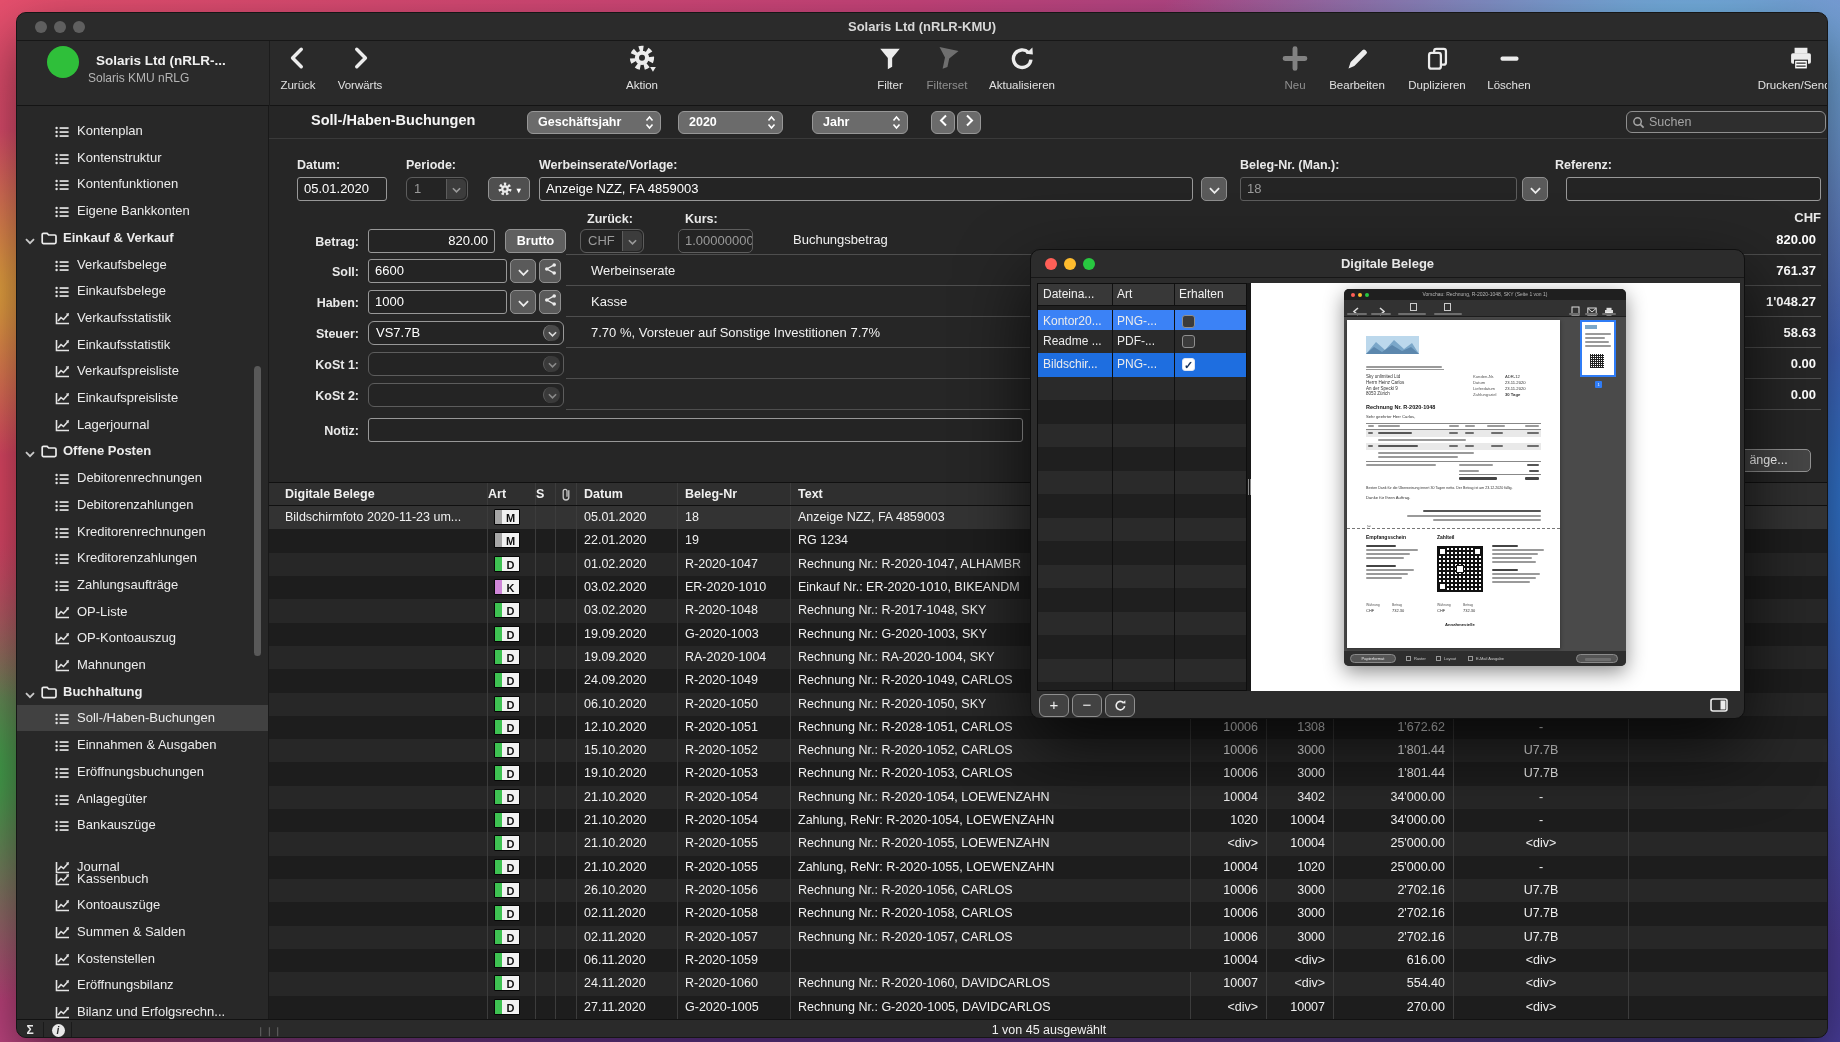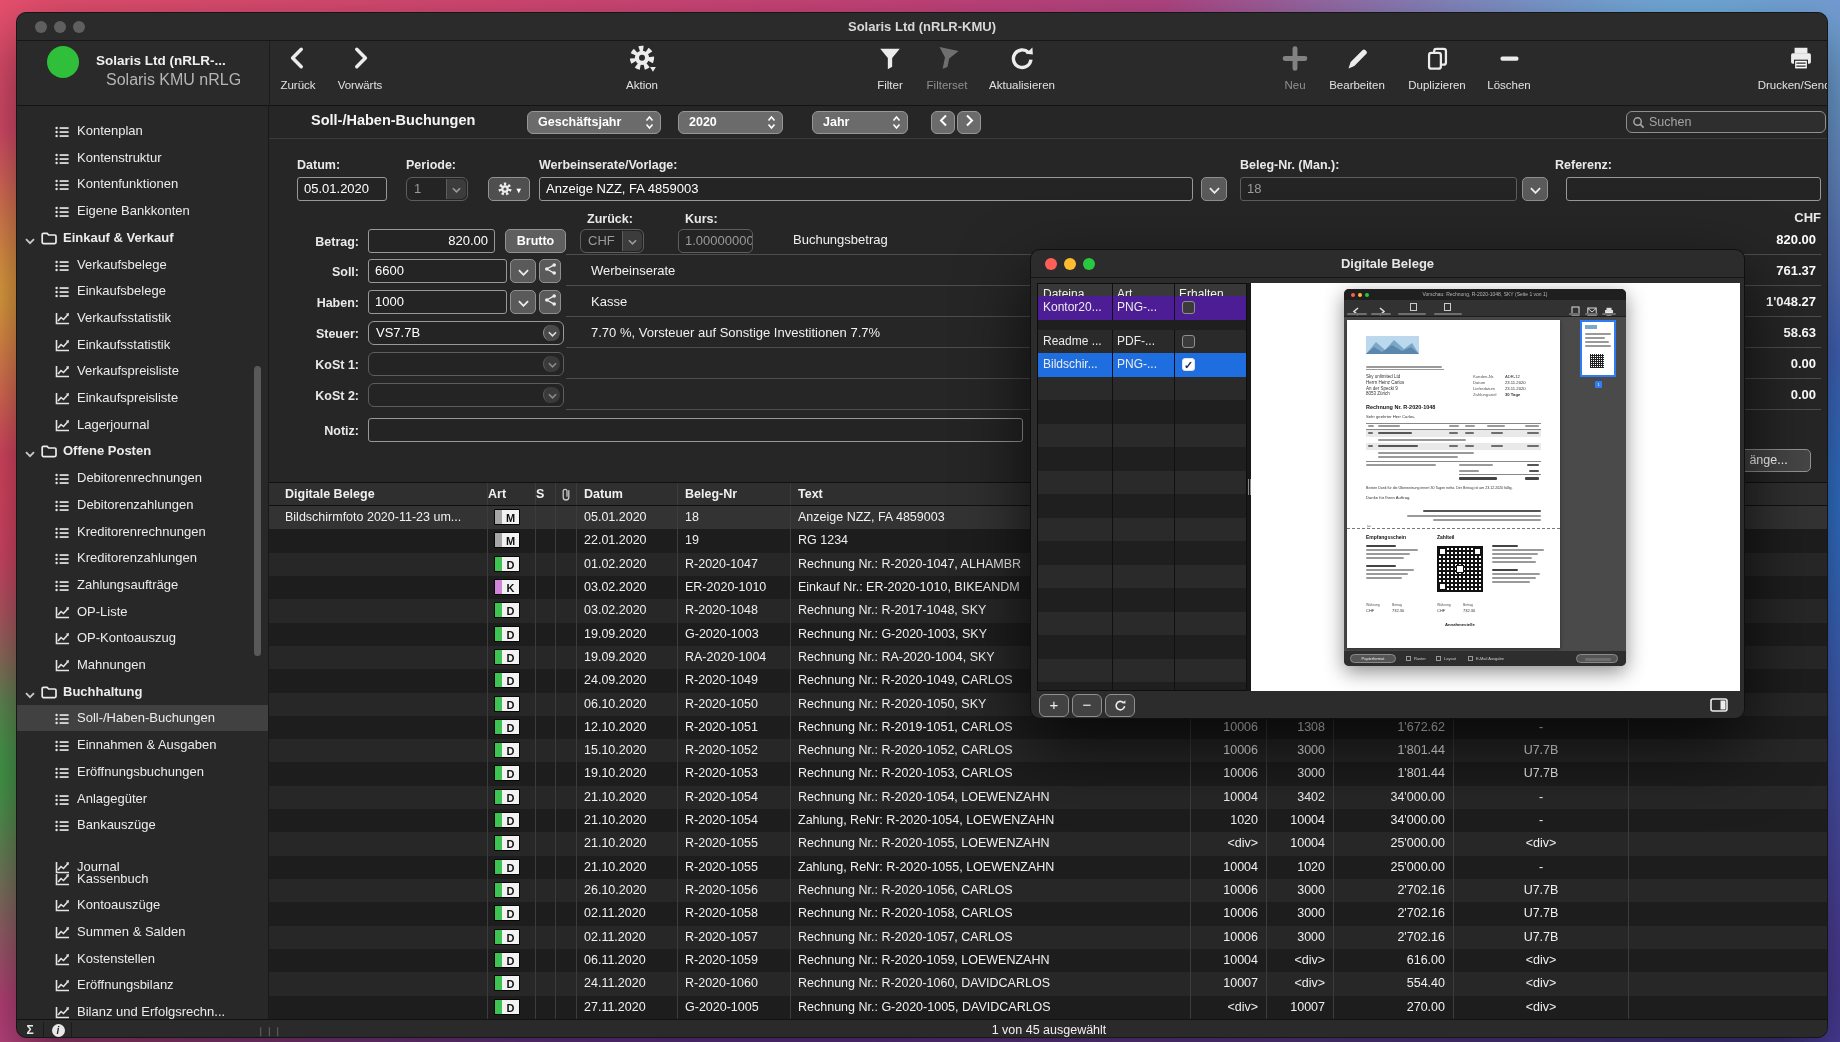--- a/index.html
+++ b/index.html
@@ -27,21 +27,21 @@
   .wintitle { position:absolute; left:0; right:0; top:0; height:28px; line-height:28px; text-align:center; font-size:13px; font-weight:bold; color:#d8d8d8; }
   
   .header { position:absolute; left:0; top:28px; width:100%; height:65px; background:#2a2a2a; border-bottom:1px solid #141414; }
   .hdrdiv { position:absolute; top:28px; left:252px; width:1px; height:65px; background:#1c1c1c; }
   .tbitem { position:absolute; top:30px; height:60px; text-align:center; cursor:default; }
   .tbitem .ic { display:block; height:36px; }
   .tbitem .lb { display:block; font-size:11.5px; color:#e2e2e2; margin-top:0px; white-space:nowrap; }
   .tbitem.dim .lb { color:#8f8f8f; }
   .acct-dot { position:absolute; left:30px; top:61px; width:32px; height:32px; border-radius:50%; background:#2fbf3a; }
   .acct-name { position:absolute; left:79px; top:40px; font-size:13.5px; font-weight:bold; color:#f0f0f0; white-space:nowrap; }
-  .acct-sub { position:absolute; left:89px; top:58px; font-size:16px; color:#b5b5b5; }
+  .acct-sub { position:absolute; left:71px; top:58px; font-size:12px; color:#b5b5b5; }
   
   .sidebar { position:absolute; left:0; top:93px; width:252px; height:913px; background:#282828; border-right:1px solid #191919; overflow:hidden; }
   .sbrow { position:absolute; left:0; width:252px; height:26px; line-height:26px; font-size:13px; color:#ececec; white-space:nowrap; }
   .sbrow.sel { background:#414141; }
   .sbrow svg { vertical-align:-2px; }
   .sbscroll { position:absolute; right:7px; top:260px; width:7px; height:290px; border-radius:4px; background:#6a6a6a; opacity:.75; }
   
   .bottombar { position:absolute; left:0; top:1006px; width:100%; height:20px; background:#2a2a2a; border-top:1px solid #121212; }
   .bb-btn { position:absolute; top:2px; width:27px; height:16px; text-align:center; font-size:12px; font-weight:bold; color:#e8e8e8; border-right:1px solid #1a1a1a; line-height:16px; }
   .statustext { position:absolute; left:252px; width:1560px; top:0; height:20px; line-height:20px; text-align:center; font-size:12.5px; color:#f0f0f0; }
@@ -854,21 +854,21 @@
         <div class="trow" style="top:702.8620000000001px;background:#1d1d1d">
           <div class="tdcell" style="left:0px;width:219px;padding-left:16px"></div>
           <div class="tdcell" style="left: 219px; width: 48px; padding-left: 6px;"><span class="badge">
               <span class="strip" style="background:#3ec252"></span>
               <span class="ltr">D</span>
             </span></div>
           <div class="tdcell" style="left:267px;width:20px;padding-left:0px"></div>
           <div class="tdcell" style="left:287px;width:21px;padding-left:0px"></div>
           <div class="tdcell" style="left:308px;width:101px;padding-left:7px">12.10.2020</div>
           <div class="tdcell" style="left:409px;width:113px;padding-left:7px">R-2020-1051</div>
-          <div class="tdcell" style="left:522px;width:400px;padding-left:7px">Rechnung Nr.: R-2019-1051, CARLOS</div>
+          <div class="tdcell" style="left:522px;width:400px;padding-left:7px">Rechnung Nr.: R-2028-1051, CARLOS</div>
           <div class="tdcell" style="left:922px;width:76px;padding-left:8px;text-align:right;padding-right:8px">10006</div>
           <div class="tdcell" style="left:998px;width:67px;padding-left:8px;text-align:right;padding-right:8px">1308</div>
           <div class="tdcell" style="left:1065px;width:120px;padding-left:8px;text-align:right;padding-right:8px"><span>1'672.62</span></div>
           <div class="tdcell" style="left:1185px;width:175px;padding-left:0px;text-align:center">-</div>
           <div class="tdcell" style="left:1360px;width:200px;padding-left:0px"></div>
         </div>
         <div class="trow" style="top:726.1800000000001px;background:#272727">
           <div class="tdcell" style="left:0px;width:219px;padding-left:16px"></div>
           <div class="tdcell" style="left: 219px; width: 48px; padding-left: 6px;"><span class="badge">
               <span class="strip" style="background:#3ec252"></span>
@@ -1024,21 +1024,20 @@
         <div class="trow" style="top:936.042px;background:#1d1d1d">
           <div class="tdcell" style="left:0px;width:219px;padding-left:16px"></div>
           <div class="tdcell" style="left: 219px; width: 48px; padding-left: 6px;"><span class="badge">
               <span class="strip" style="background:#3ec252"></span>
               <span class="ltr">D</span>
             </span></div>
           <div class="tdcell" style="left:267px;width:20px;padding-left:0px"></div>
           <div class="tdcell" style="left:287px;width:21px;padding-left:0px"></div>
           <div class="tdcell" style="left:308px;width:101px;padding-left:7px">06.11.2020</div>
           <div class="tdcell" style="left:409px;width:113px;padding-left:7px">R-2020-1059</div>
-          <div class="tdcell" style="left:522px;width:400px;padding-left:7px">Rechnung Nr.: R-2020-1059, LOEWENZAHN</div>
           <div class="tdcell" style="left:922px;width:76px;padding-left:8px;text-align:right;padding-right:8px">10004</div>
           <div class="tdcell" style="left:998px;width:67px;padding-left:8px;text-align:right;padding-right:8px">&lt;div&gt;</div>
           <div class="tdcell" style="left:1065px;width:120px;padding-left:8px;text-align:right;padding-right:8px"><span>616.00</span></div>
           <div class="tdcell" style="left:1185px;width:175px;padding-left:0px;text-align:center">&lt;div&gt;</div>
           <div class="tdcell" style="left:1360px;width:200px;padding-left:0px"></div>
         </div>
         <div class="trow" style="top:959.36px;background:#272727">
           <div class="tdcell" style="left:0px;width:219px;padding-left:16px"></div>
           <div class="tdcell" style="left: 219px; width: 48px; padding-left: 6px;"><span class="badge">
               <span class="strip" style="background:#3ec252"></span>
@@ -1089,21 +1088,21 @@
     <span class="mlight" style="left:52px;background:#28c840"></span>
 
     <div class="flist" id="flist">
       <div class="fhead">
         <span style="left:5px">Dateina...</span>
         <span style="left:79px">Art</span>
         <span style="left:141px">Erhalten</span>
         <span class="fdivider" style="left:74px"></span>
         <span class="fdivider" style="left:136px"></span>
       </div>
-    <div class="frow" style="top:12px;background:#4c1d95">
+    <div class="frow" style="top:26px;background:#3b82f6">
           <span class="c" style="left:5px;width:68px">Kontor20...</span>
           <span class="c" style="left:79px;width:56px">PNG-...</span>
           <span class="cbox" style="left:144px"></span>
           <span class="fdivider" style="left:74px"></span>
           <span class="fdivider" style="left:136px"></span>
         </div>
         <div class="frow" style="top:45.5px;background:#2a2a2a">
           <span class="c" style="left:5px;width:68px">Readme ...</span>
           <span class="c" style="left:79px;width:56px">PDF-...</span>
           <span class="cbox" style="left:144px"></span>

